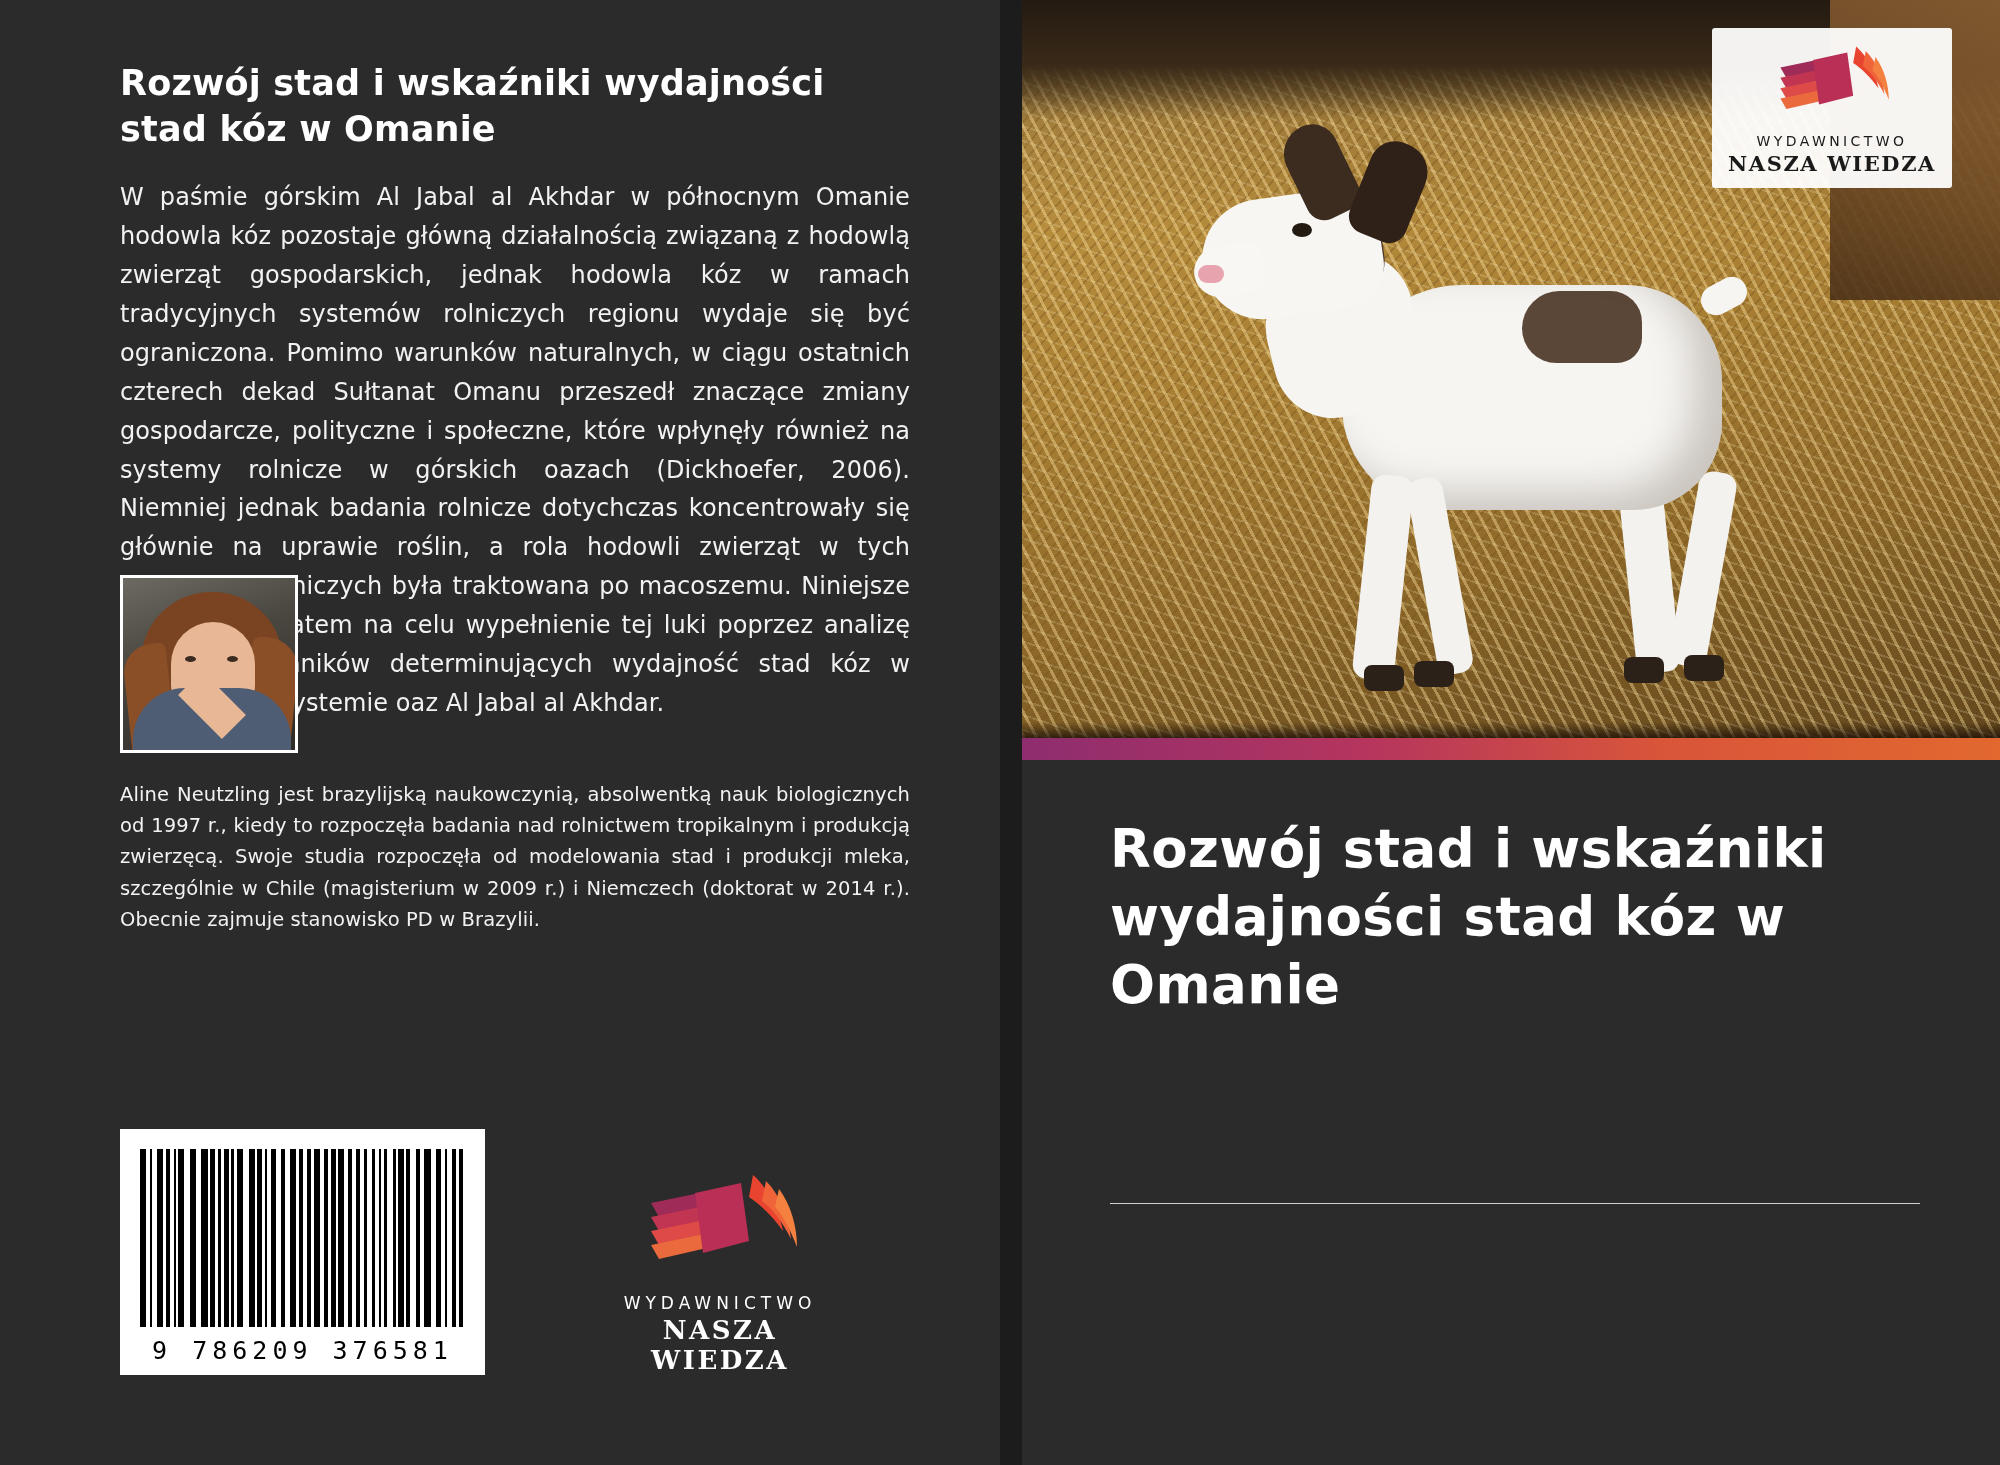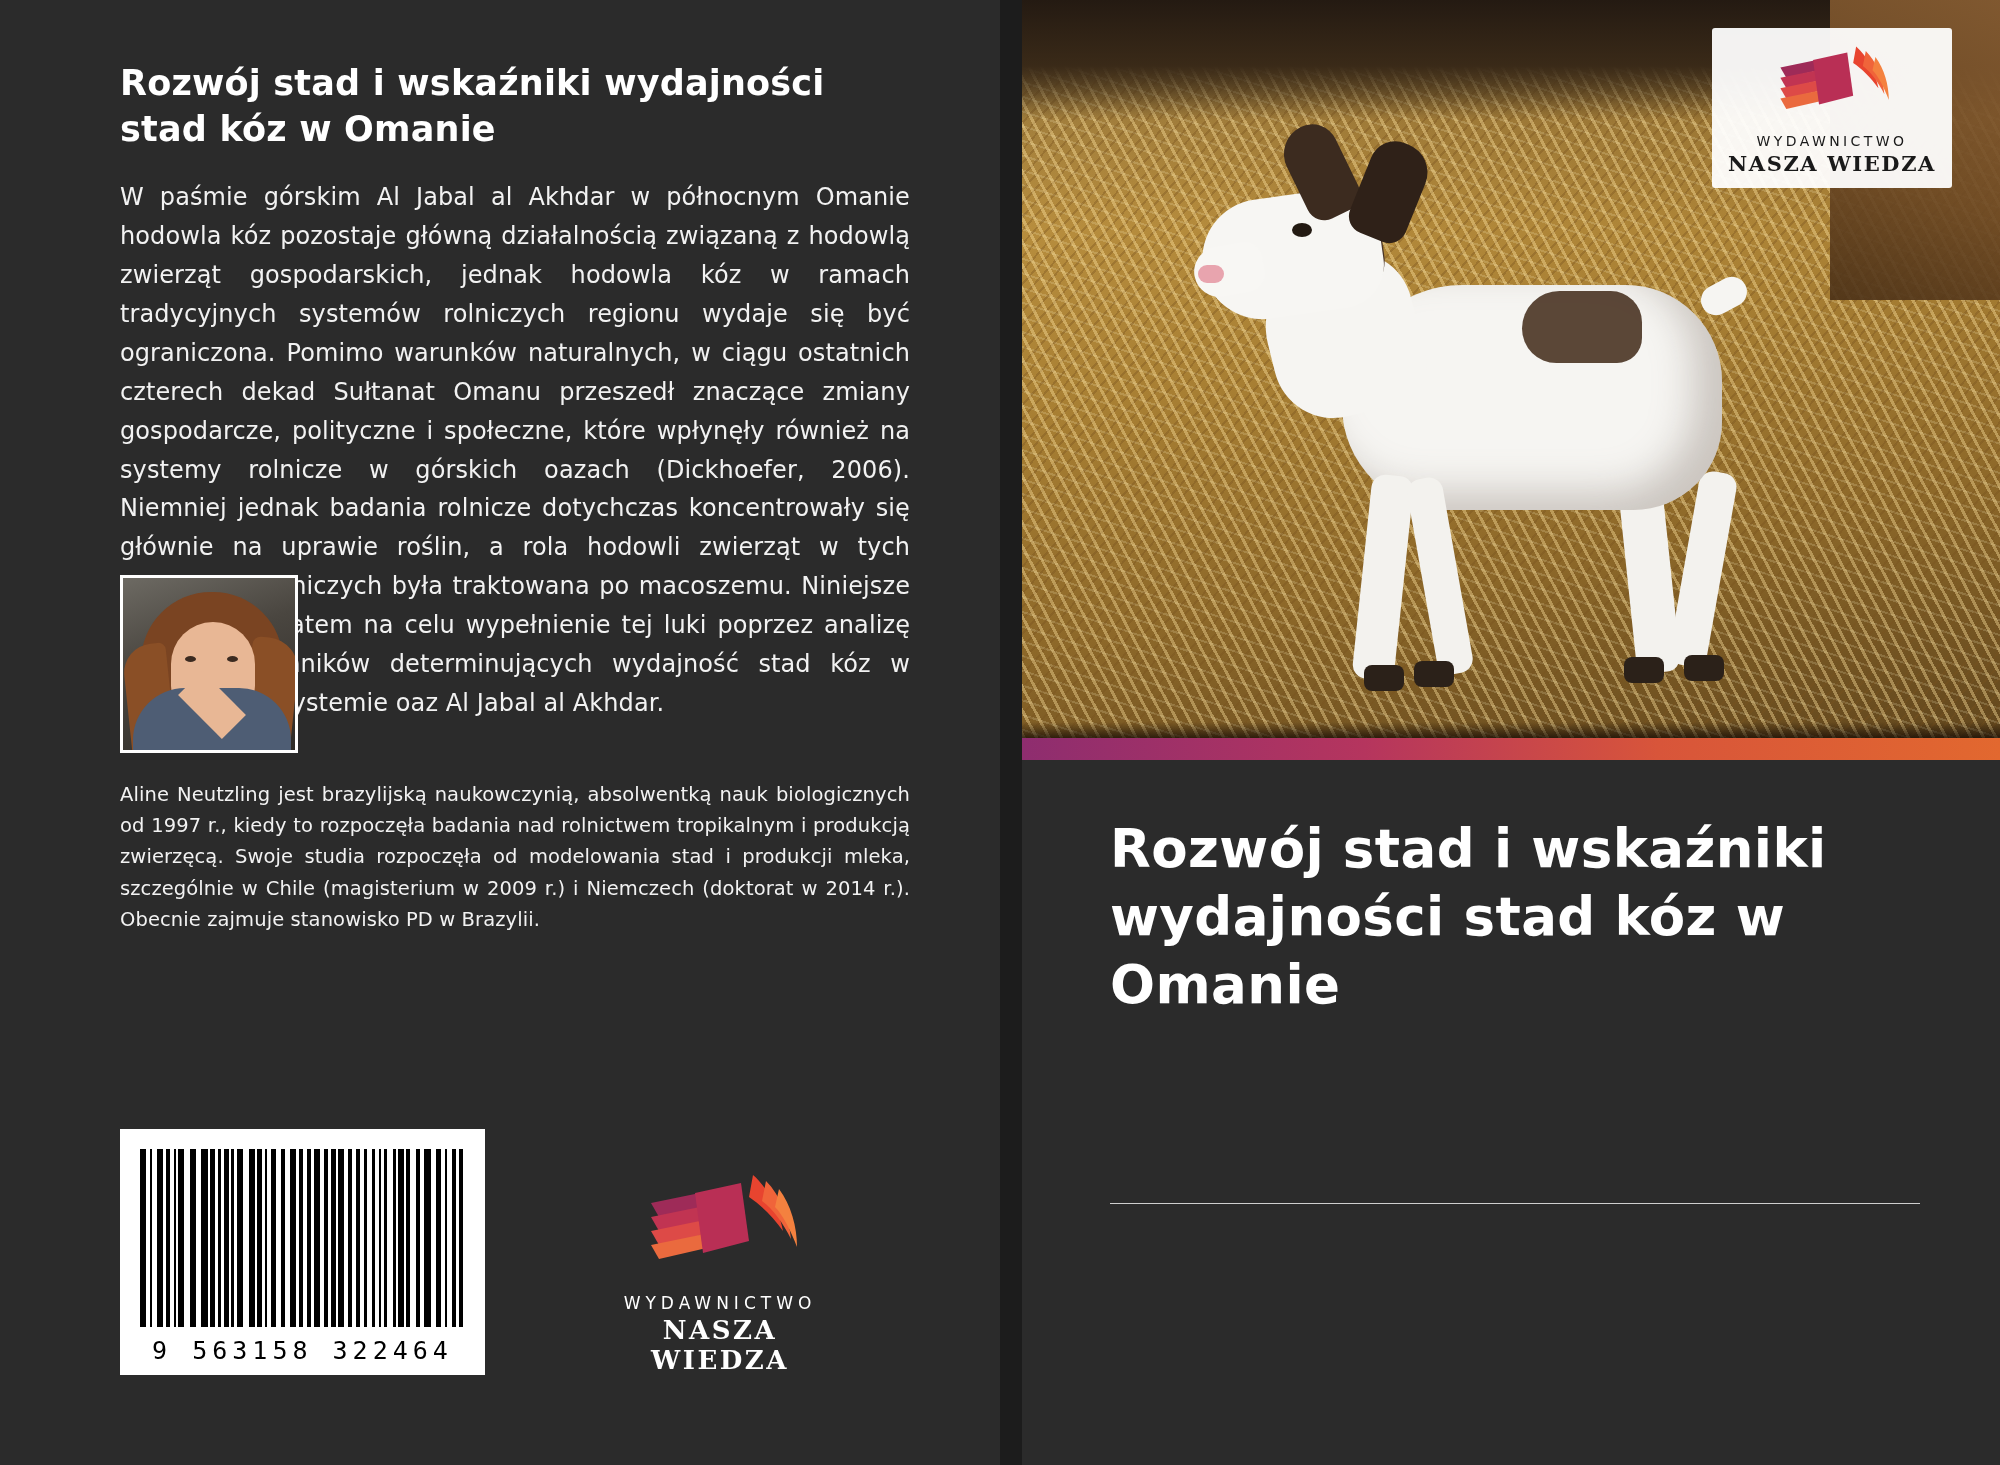--- a/index.html
+++ b/index.html
@@ -369,21 +369,21 @@
             <span style="width: 5px; background: transparent;"></span>
             <span style="width: 5px;"></span>
             <span style="width: 4px; background: transparent;"></span>
             <span style="width: 2px;"></span>
             <span style="width: 5px; background: transparent;"></span>
             <span style="width: 4px;"></span>
             <span style="width: 3px; background: transparent;"></span>
             <span style="width: 4px;"></span>
             <span style="width: 2px; background: transparent;"></span>
           </div>
-        <div class="isbn-digits">9 563158 322464</div>
+        <div class="isbn-digits">9 786209 376581</div>
       </div>
 
       <div class="pub-logo">
         <div class="logo-mark">
           <svg viewBox="0 0 175 110" width="175" height="110" aria-hidden="true">
             <g>
               <path d="M120 6 C134 18 146 40 150 62 C140 48 128 36 116 28 Z" fill="#e8442f"></path>
               <path d="M133 12 C147 26 156 48 158 70 C150 54 140 40 129 32 Z" fill="#f0643a"></path>
               <path d="M146 20 C158 36 164 58 164 78 C158 62 150 46 142 38 Z" fill="#f4813f"></path>
               <path d="M18 34 L96 18 L104 30 L26 48 Z" fill="#9e2b58"></path>

